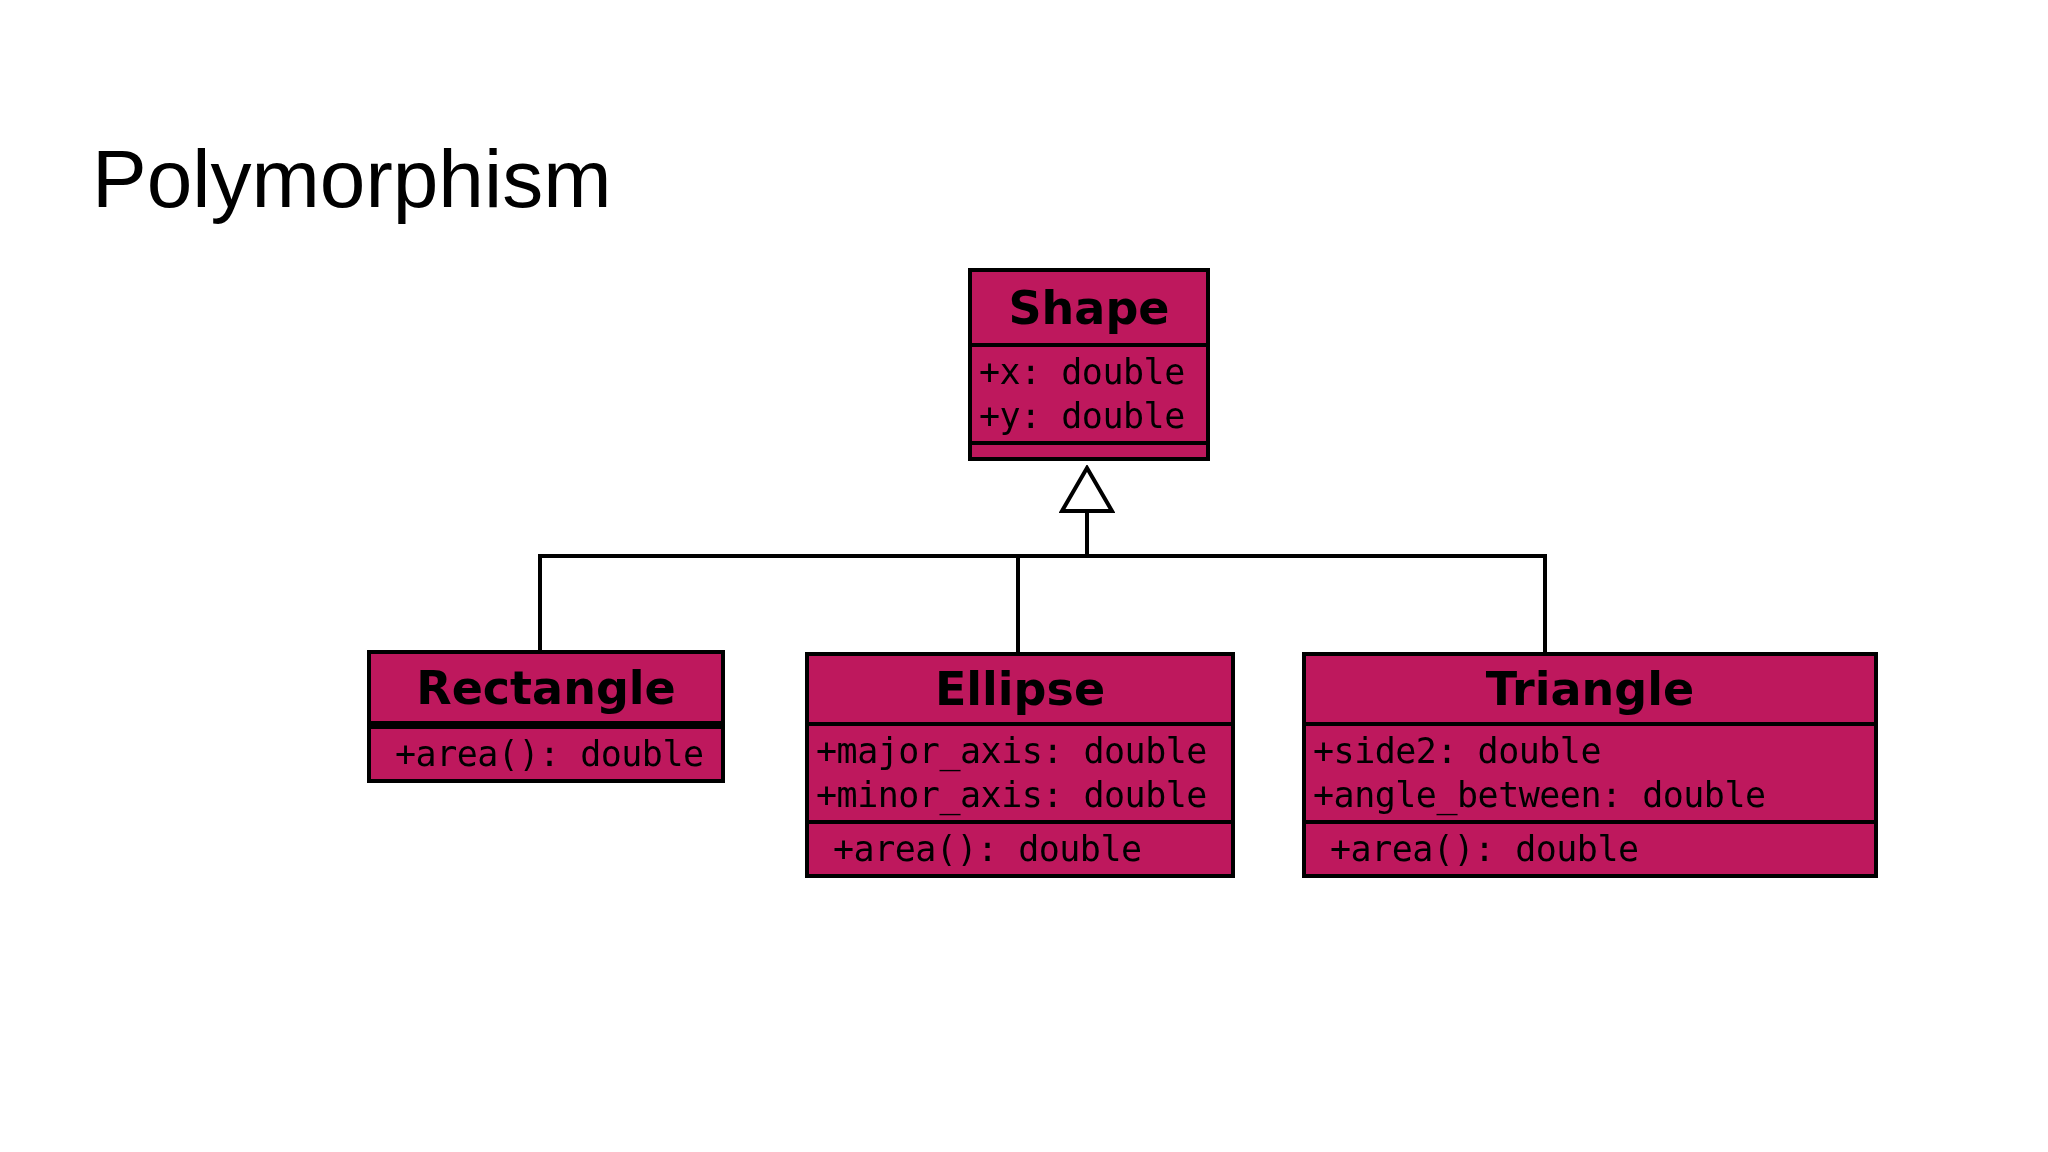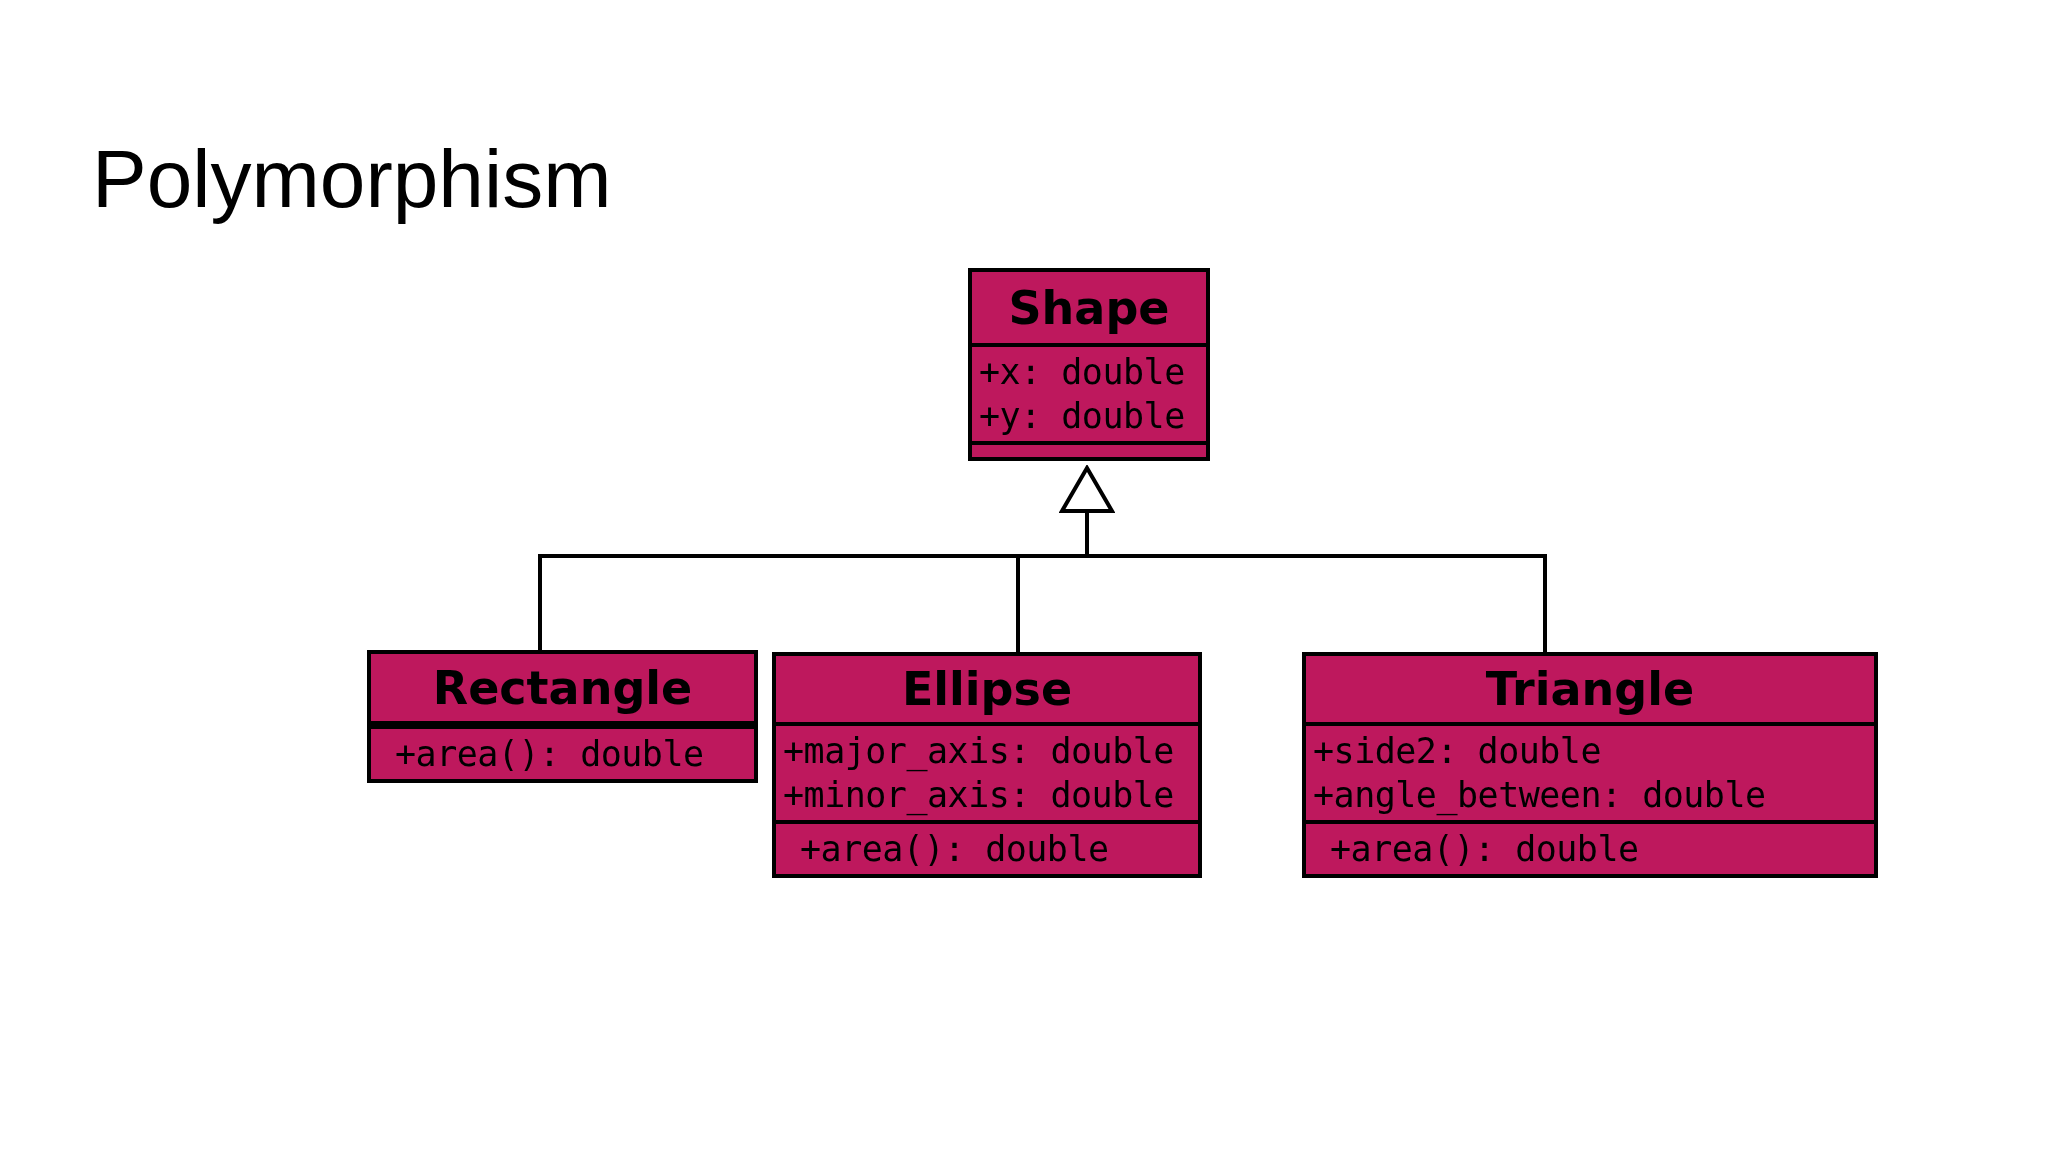--- a/index.html
+++ b/index.html
@@ -81,28 +81,28 @@
 
   <div class="uml-class" style="left:968px; top:268px; width:242px;">
     <div class="uml-name" style="height:75px;">Shape</div>
     <div class="uml-attrs">
       <div class="uml-line">+x: double</div>
       <div class="uml-line">+y: double</div>
     </div>
     <div class="uml-methods empty"></div>
   </div>
 
-  <div class="uml-class" style="left:367px; top:650px; width:391px;">
+  <div class="uml-class" style="left:367px; top:650px; width:358px;">
     <div class="uml-name" style="height:71px;">Rectangle</div>
     <div class="uml-methods">
       <div class="uml-line">+area(): double</div>
     </div>
   </div>
 
-  <div class="uml-class" style="left:772px; top:652px; width:430px;">
+  <div class="uml-class" style="left:805px; top:652px; width:430px;">
     <div class="uml-name" style="height:70px;">Ellipse</div>
     <div class="uml-attrs">
       <div class="uml-line">+major_axis: double</div>
       <div class="uml-line">+minor_axis: double</div>
     </div>
     <div class="uml-methods">
       <div class="uml-line">+area(): double</div>
     </div>
   </div>
 

